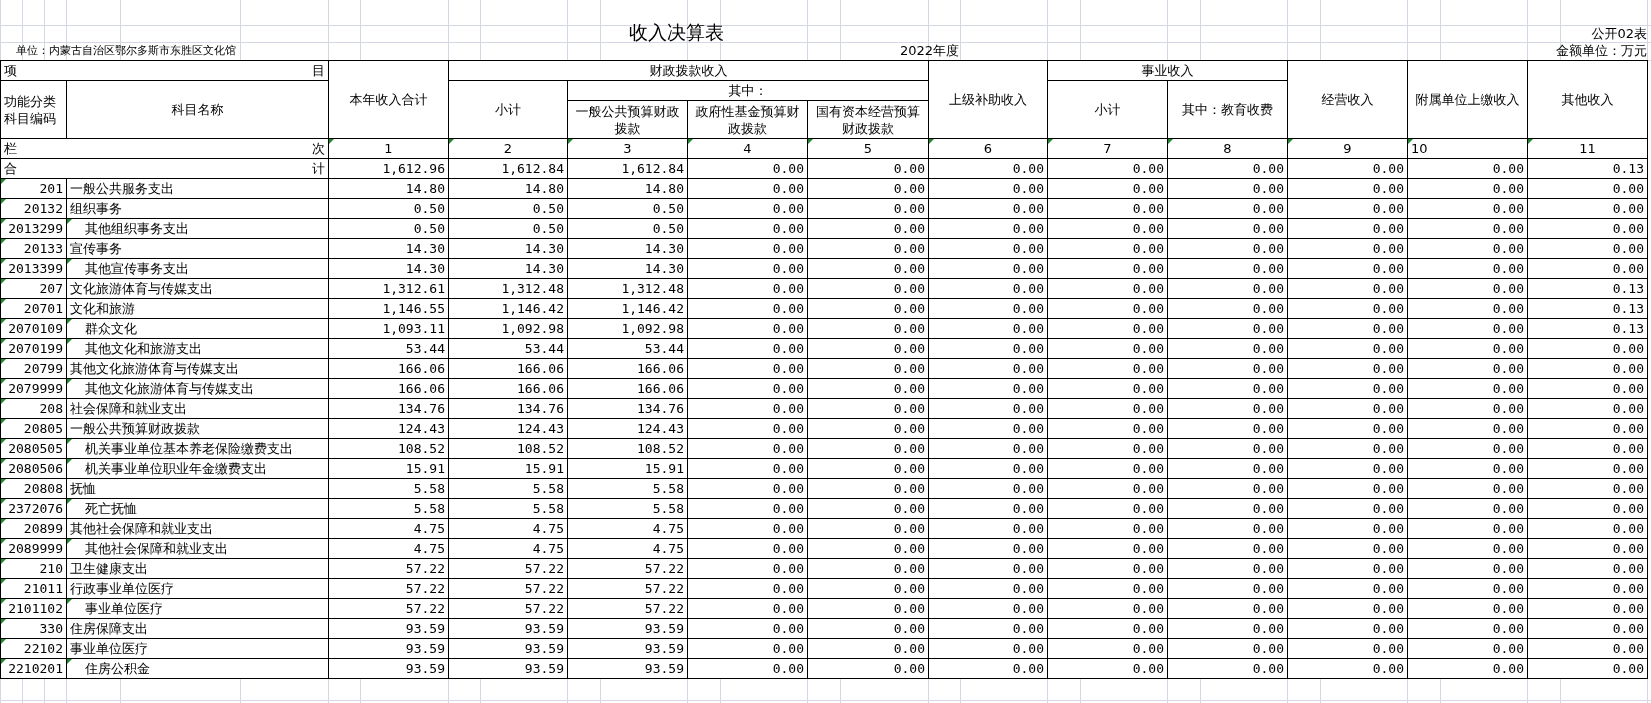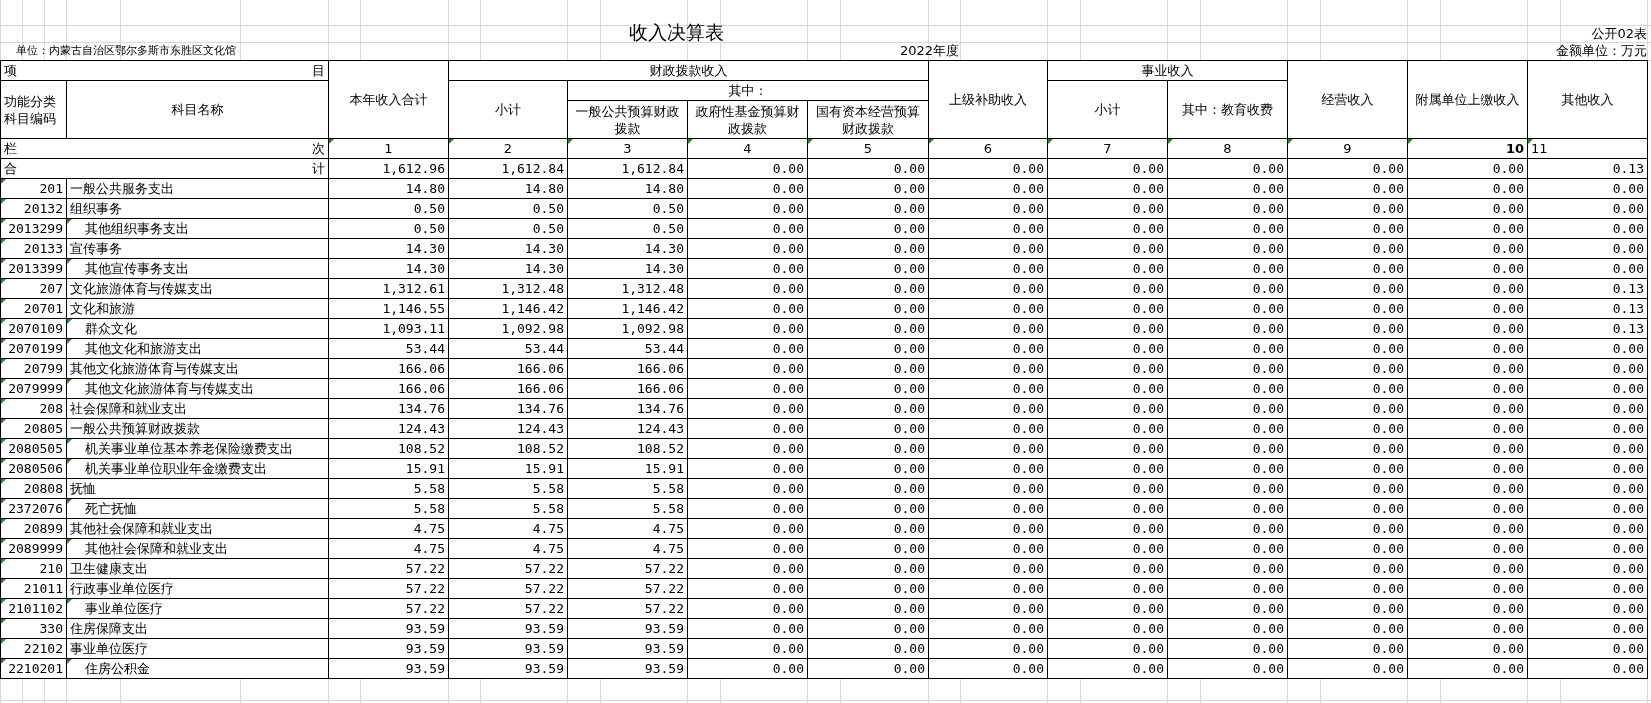--- a/index.html
+++ b/index.html
@@ -132,22 +132,22 @@
         </td>
       <td class="tri" style="text-align: center;">1</td>
           <td class="tri" style="text-align: center;">2</td>
           <td class="tri" style="text-align: center;">3</td>
           <td class="tri" style="text-align: center;">4</td>
           <td class="tri" style="text-align: center;">5</td>
           <td class="tri" style="text-align: center;">6</td>
           <td class="tri" style="text-align: center;">7</td>
           <td class="tri" style="text-align: center;">8</td>
           <td class="tri" style="text-align: center;">9</td>
-          <td class="tri" style="text-align: right; font-weight: bold;">10</td>
-          <td class="tri" style="">11</td>
+          <td class="tri" style="text-align: left;">10</td>
+          <td class="tri" style="text-align: center;">11</td>
         </tr>
       <tr id="total-row">
         <td colspan="2">
           <div class="split">
               <span>合</span>
               <span>计</span>
             </div>
         </td>
       <td class="num">1,612.96</td>
           <td class="num">1,612.84</td>

